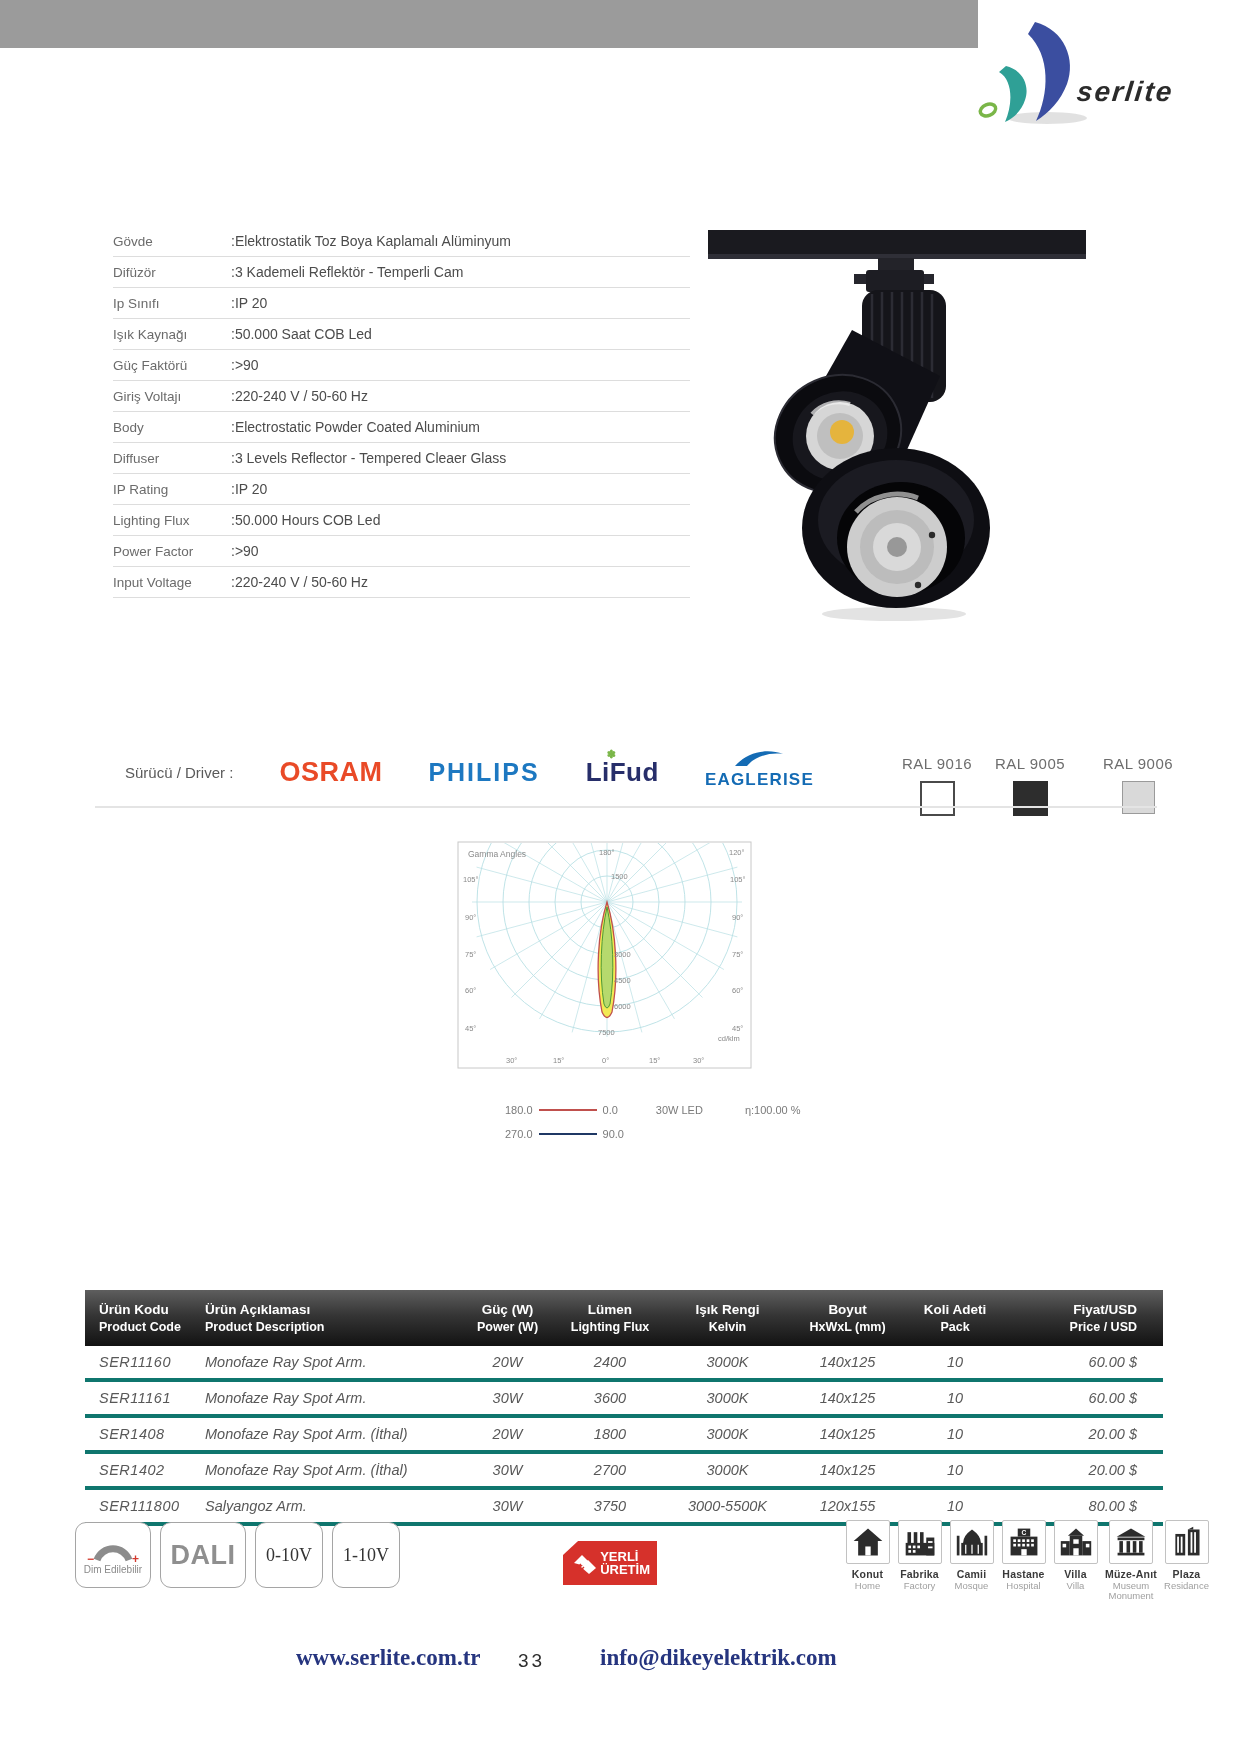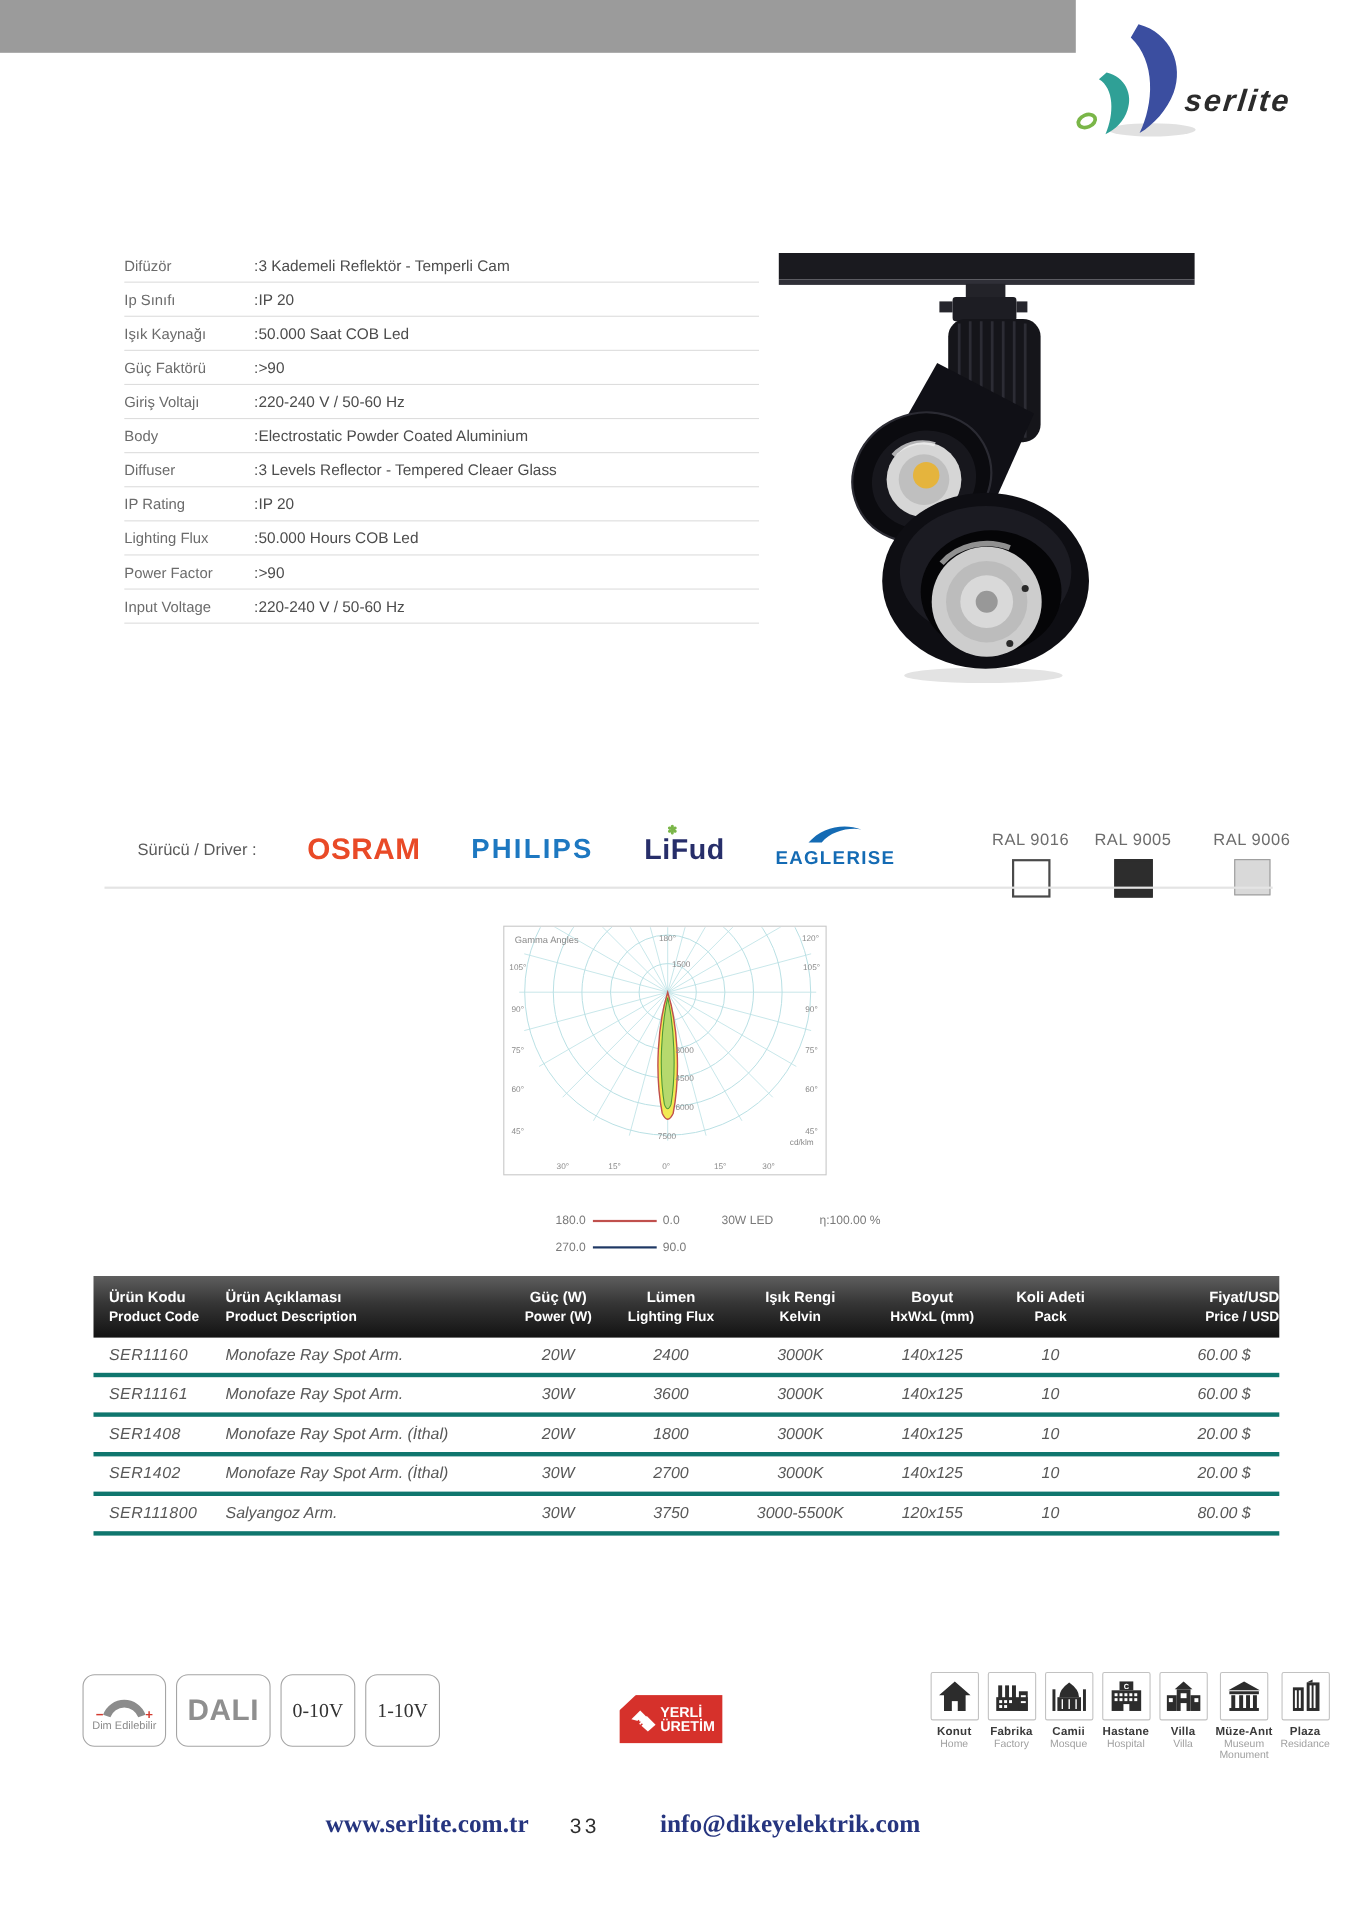--- a/index.html
+++ b/index.html
@@ -51,31 +51,31 @@
   .chart text{font-family:"Liberation Sans",sans-serif;fill:#8a8a8a;}
   .chart-legend{position:absolute;left:505px;top:1098px;width:300px;font-size:11px;color:#7a7a7a;}
   .leg-row{display:flex;align-items:center;height:24px;}
   .leg-line{width:58px;height:0;border-top:2.5px solid;margin:0 6px;}
   .leg-red{border-color:#c0504d;}
   .leg-navy{border-color:#1f3864;}
   .leg-lamp{margin-left:38px;}
   .leg-eff{margin-left:42px;}
 
   
-  .ptable{position:absolute;left:85px;top:1160px;width:1078px;}
+  .ptable{position:absolute;left:85px;top:1290px;width:1078px;}
   .tgrid{display:grid;grid-template-columns:120px 255px 95px 110px 125px 115px 100px 158px;}
   .thead{background:linear-gradient(180deg,#5e5e5e 0%,#353535 45%,#121212 100%);
          color:#fff;height:56px;}
   .th{display:flex;flex-direction:column;justify-content:center;gap:3px;font-weight:bold;}
   .th .l1{font-size:13.5px;}
   .th .l2{font-size:12.5px;}
   .c1{text-align:left;padding-left:14px;justify-content:center;align-items:flex-start;}
   .c2{text-align:right;align-items:flex-start;}
   .cc{text-align:center;align-items:center;}
-  .c8{text-align:right;align-items:flex-end;}
+  .c8{text-align:right;padding-right:26px;align-items:flex-end;}
   .trow{height:32px;align-items:center;font-size:14.5px;color:#585858;border-bottom:4px solid #0f766e;font-style:italic;}
   .trow > div{line-height:32px;}
   .td1{padding-left:14px;letter-spacing:0.5px;}
   .tdc{text-align:center;}
   .td8{text-align:right;padding-right:26px;}
 
   
   .badges{position:absolute;left:75px;top:1522px;display:flex;gap:9px;}
   .bbox{height:64px;border:1.5px solid #a5a5a5;border-radius:11px;background:#fff;
         display:flex;flex-direction:column;align-items:center;justify-content:center;}
@@ -122,20 +122,24 @@
       <ellipse cx="72" cy="100" rx="40" ry="6" fill="#d9d9d9" opacity="0.8"></ellipse>
       <path d="M60,4 C90,12 101,42 92,66 C86,82 74,95 61,103 C74,76 76,38 53,16 Z" fill="#3b4ea0"></path>
       <path d="M31,48 C48,52 55,68 50,82 C47,92 39,100 30,104 C38,86 38,62 24,54 Z" fill="#2fa096"></path>
       <ellipse cx="13" cy="92" rx="8" ry="5.5" fill="none" stroke="#7ab648" stroke-width="3.4" transform="rotate(-22 13 92)"></ellipse>
     </svg>
     <span class="logo-text">serlite</span>
   </div>
 
 
   <div class="specs">
+    <div class="spec-row">
+        <span class="spec-label">Gövde</span>
+        <span class="spec-value">:Elektrostatik Toz Boya Kaplamalı Alüminyum</span>
+      </div>
     <div class="spec-row">
         <span class="spec-label">Difüzör</span>
         <span class="spec-value">:3 Kademeli Reflektör - Temperli Cam</span>
       </div>
     <div class="spec-row">
         <span class="spec-label">Ip Sınıfı</span>
         <span class="spec-value">:IP 20</span>
       </div>
     <div class="spec-row">
         <span class="spec-label">Işık Kaynağı</span>

